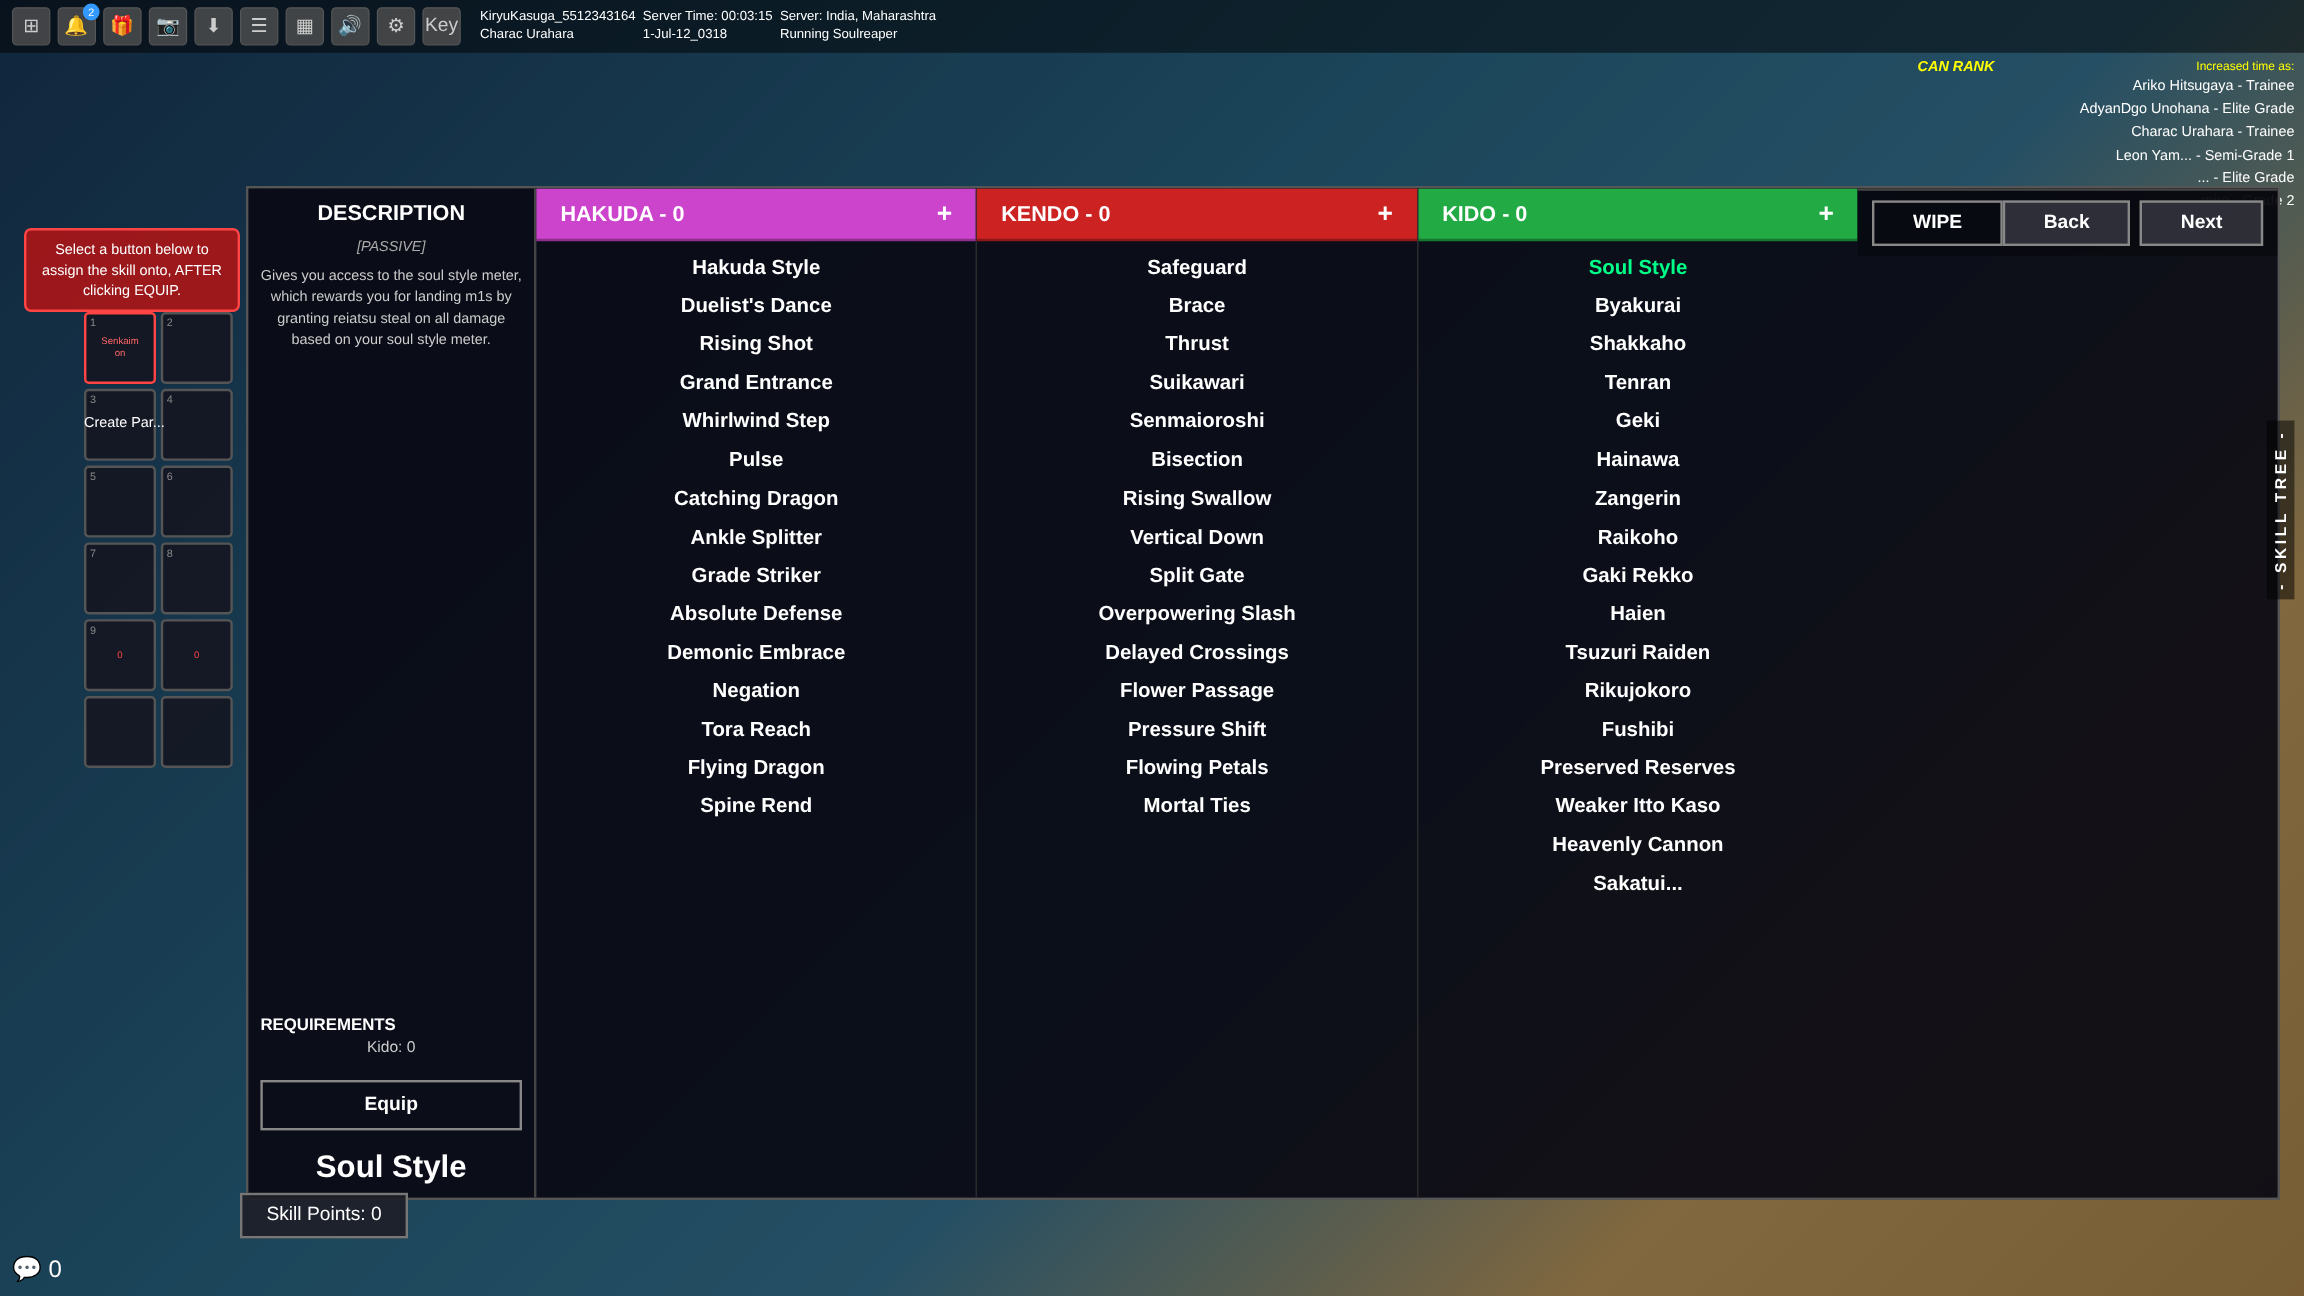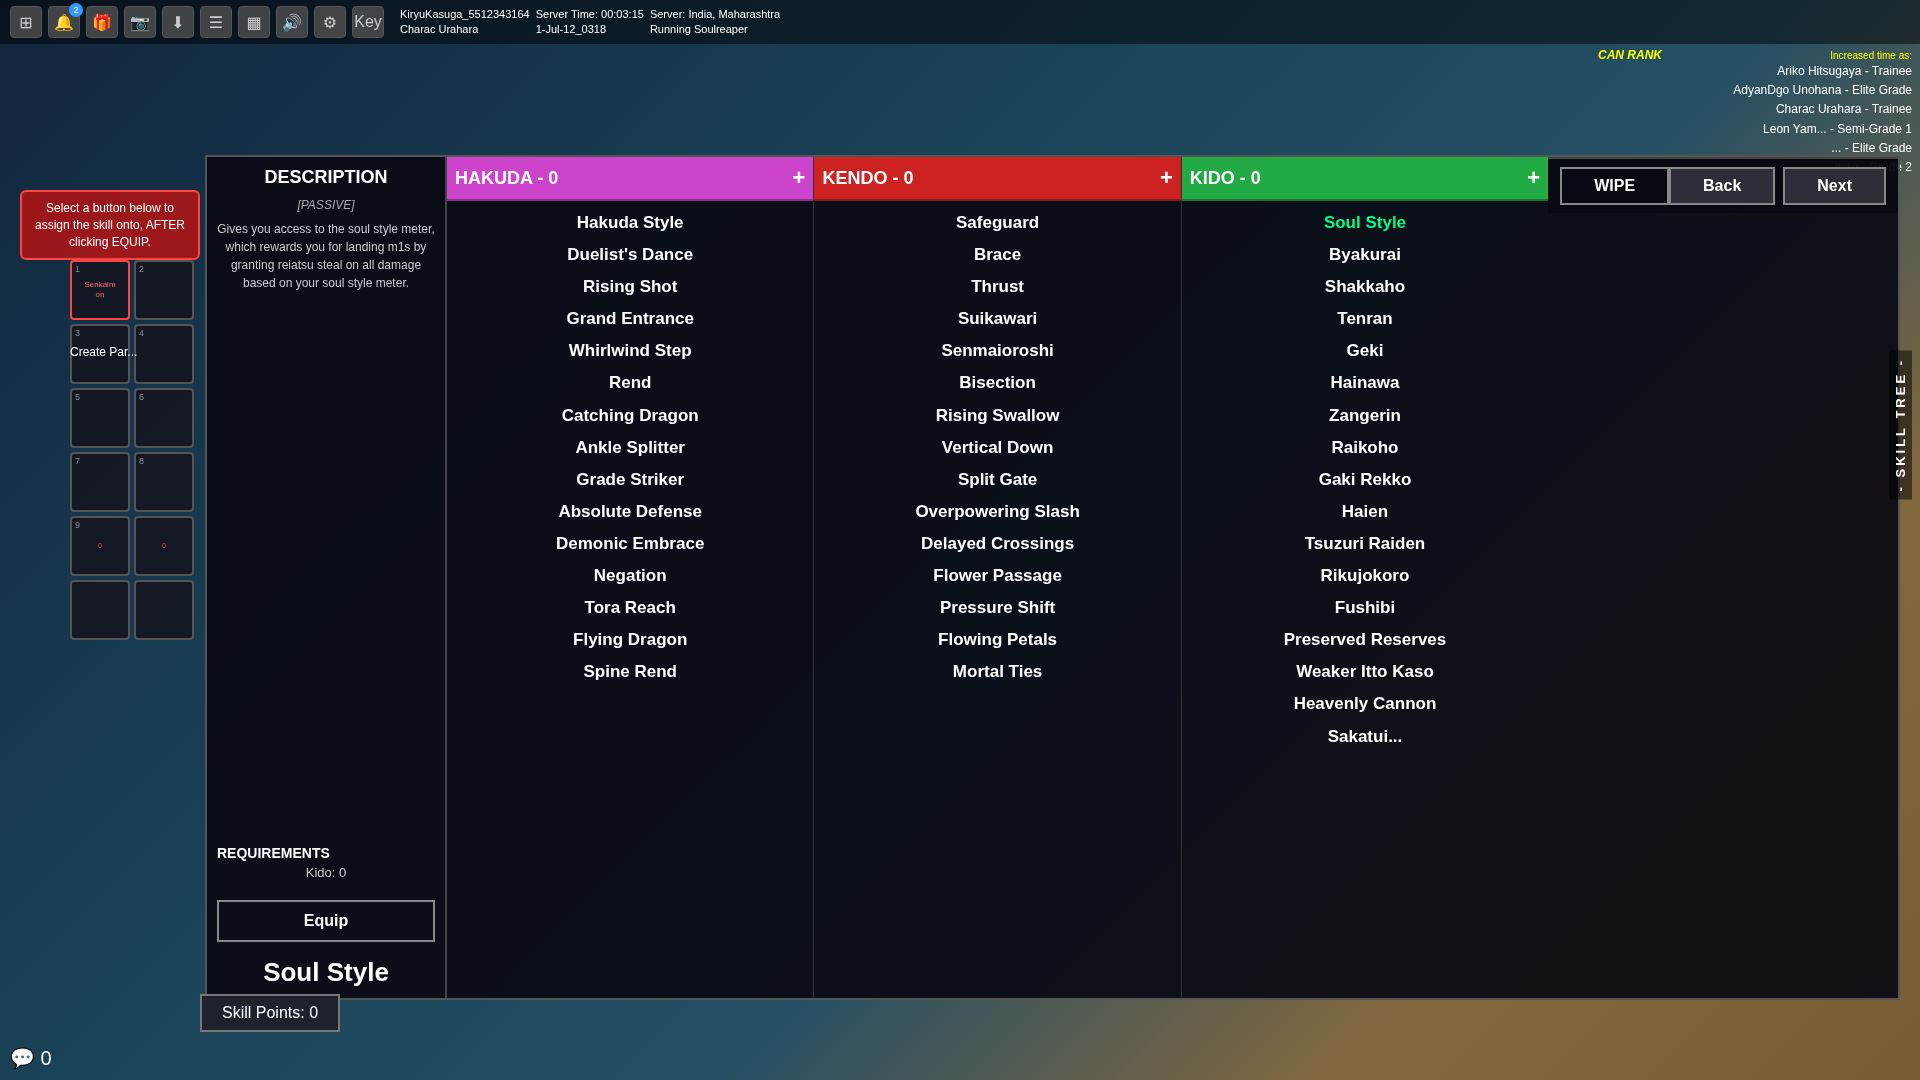--- a/index.html
+++ b/index.html
@@ -299,21 +299,21 @@
       flex-direction: column;
       border-right: 1px solid #333;
     }
     .skill-column:last-child { border-right: none; }
 
     .col-header {
       height: 44px;
       display: flex;
       align-items: center;
       justify-content: space-between;
-      padding: 0 8px;
+      padding: 0 20px;
       font-size: 18px;
       font-weight: bold;
       color: white;
       border-bottom: 2px solid rgba(0,0,0,0.3);
     }
     .col-header.hakuda { background: #cc44cc; }
     .col-header.kendo { background: #cc2222; }
     .col-header.kido { background: #22aa44; }
 
     .col-plus {
@@ -515,21 +515,21 @@
       <div class="col-header hakuda">
         <span>HAKUDA - 0</span>
         <span class="col-plus">+</span>
       </div>
       <div class="skill-list">
         <div class="skill-item">Hakuda Style</div>
         <div class="skill-item">Duelist's Dance</div>
         <div class="skill-item">Rising Shot</div>
         <div class="skill-item">Grand Entrance</div>
         <div class="skill-item">Whirlwind Step</div>
-        <div class="skill-item">Rend</div>
+        <div class="skill-item">Pulse</div>
         <div class="skill-item">Catching Dragon</div>
         <div class="skill-item">Ankle Splitter</div>
         <div class="skill-item">Grade Striker</div>
         <div class="skill-item">Absolute Defense</div>
         <div class="skill-item">Demonic Embrace</div>
         <div class="skill-item">Negation</div>
         <div class="skill-item">Tora Reach</div>
         <div class="skill-item">Flying Dragon</div>
         <div class="skill-item">Spine Rend</div>
       </div>

